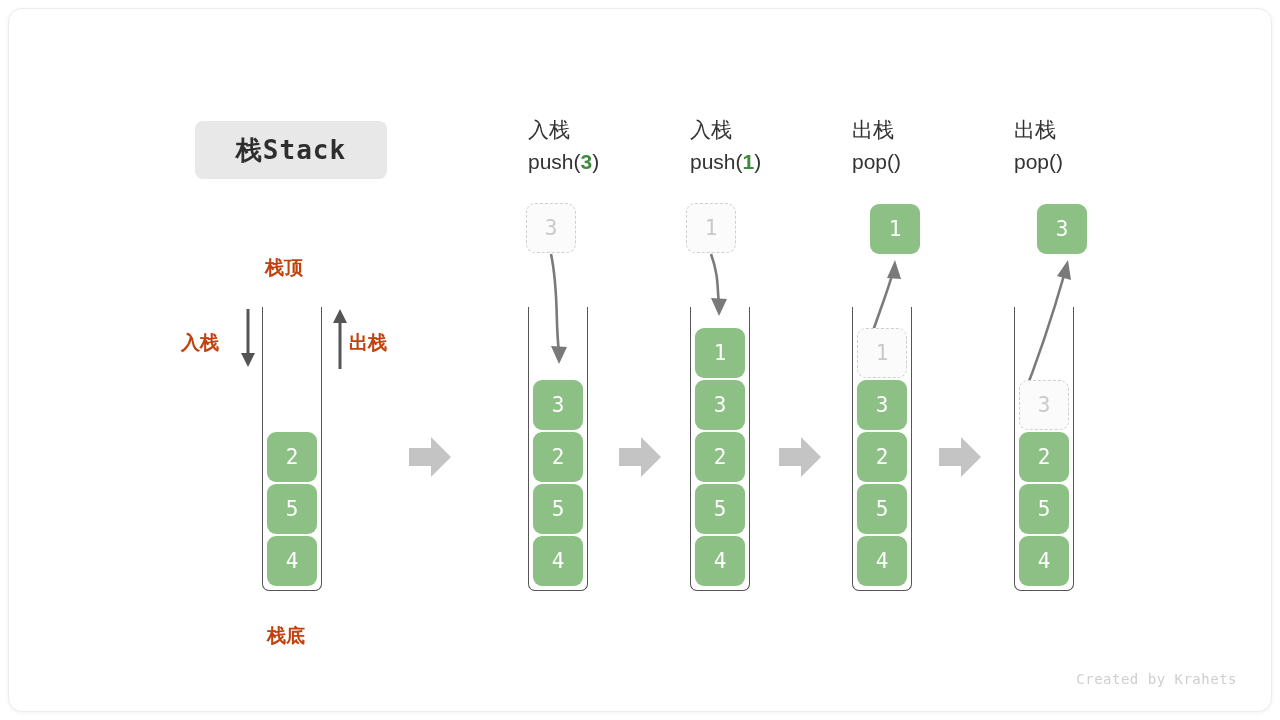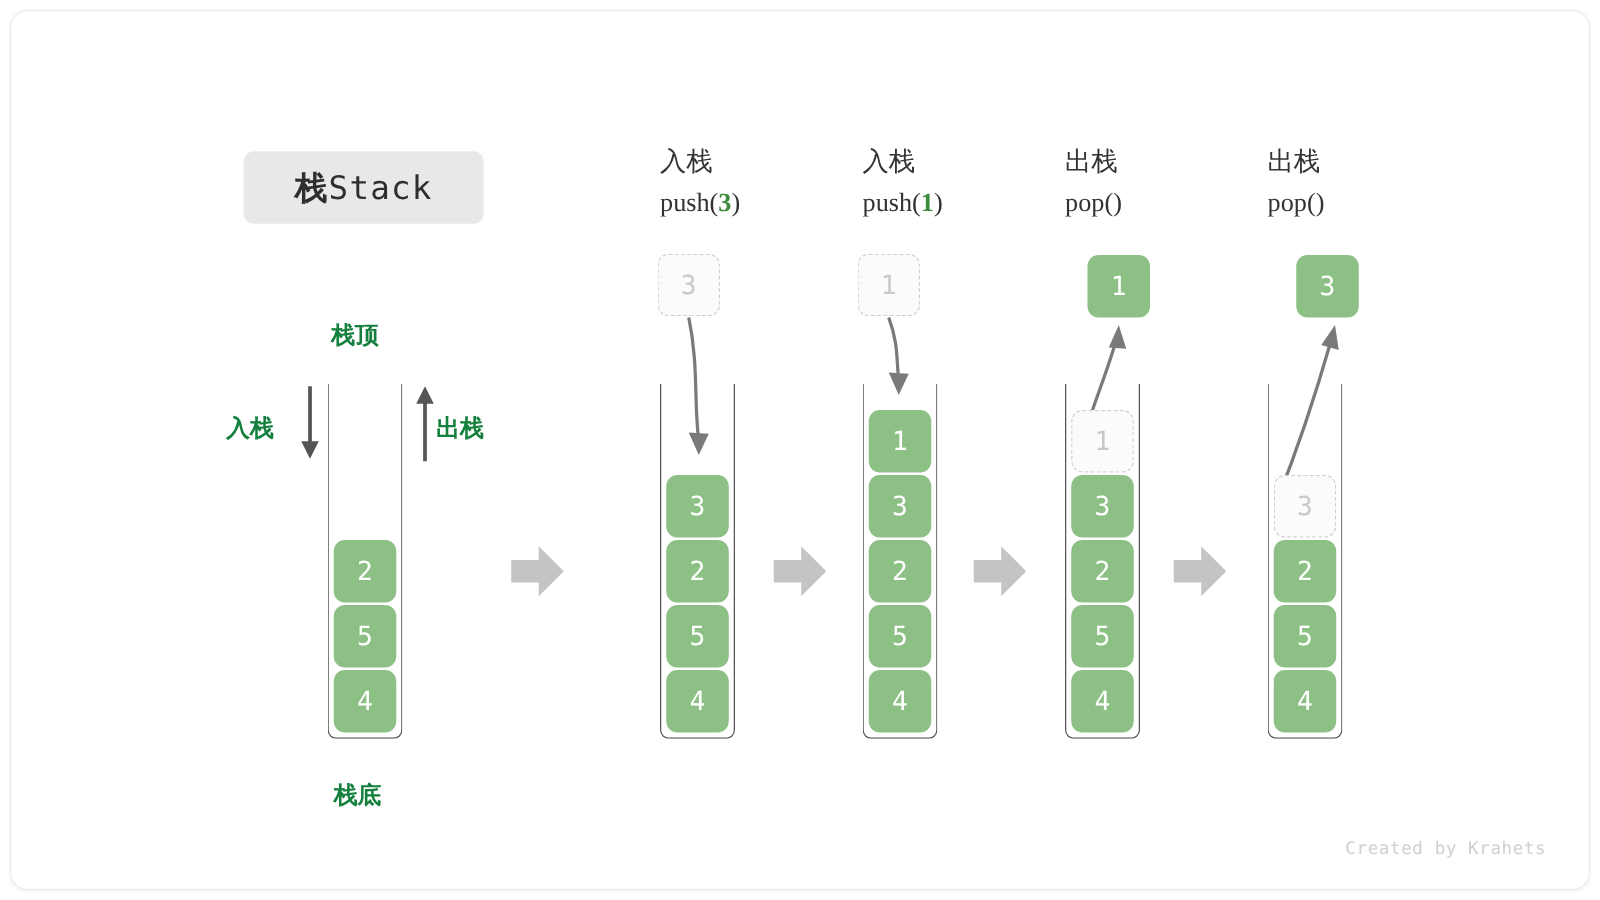--- a/index.html
+++ b/index.html
@@ -35,43 +35,43 @@
     background: #e8e8e8;
     border-radius: 8px;
     display: flex; align-items: center; justify-content: center;
   }
   #title-badge .t {
     font-size: 26px;
     color: #2e2e2e;
     letter-spacing: 1px;
   }
   #title-badge .t .cn { font-weight: bold; font-family: "Liberation Sans", sans-serif; }
-  #title-badge .t .en { font-family: "DejaVu Sans Mono", monospace; font-weight: normal; }
+  #title-badge .t .en { font-family: "DejaVu Sans Mono", monospace; font-weight: bold; }
 
   
   .cn-label {
     font-family: "Liberation Sans", sans-serif;
     font-weight: bold;
     font-size: 19px;
-    color: #15803d;
+    color: #c2410c;
     white-space: nowrap;
   }
   .col-head {
     font-size: 21px;
     color: #333333;
     white-space: nowrap;
     text-align: left;
   }
   .col-head .cn {
     font-family: "Liberation Sans", sans-serif;
     display: block;
     line-height: 30px;
   }
   .col-head .code {
-    font-family: Liberation Serif, serif;
+    font-family: Liberation Sans, sans-serif;
     display: block;
     line-height: 34px;
     letter-spacing: 0px;
   }
   .col-head .code .num { color: #3d8b3d; font-weight: bold; }
 
   
   .stack {
     width: 60px;
     box-sizing: border-box;

